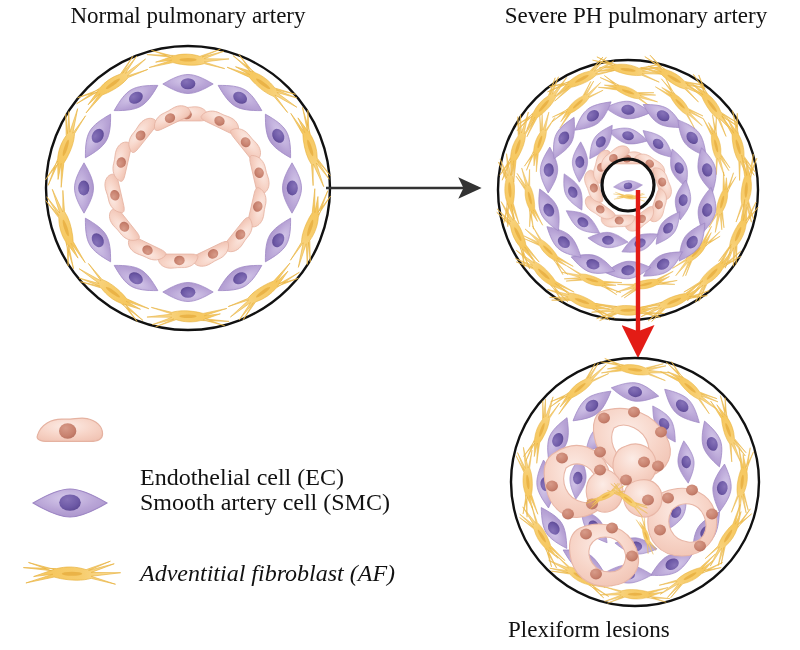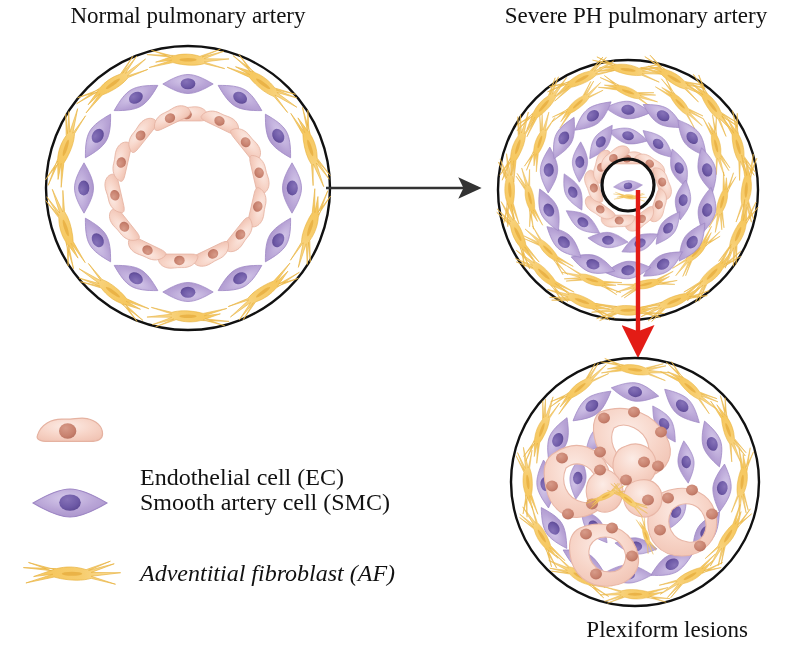--- a/index.html
+++ b/index.html
@@ -33,23 +33,23 @@
     text-align: center;
     font-size: 23px;
   }
   #title-severe {
     left: 472px; top: 4px;
     width: 328px;
     text-align: center;
     font-size: 23px;
   }
   #caption-plexiform {
-    left: 476px; top: 618px;
+    left: 508px; top: 618px;
     width: 272px;
-    text-align: right;
+    text-align: left;
     font-size: 23px;
   }
   .legend-label {
     font-size: 24px;
     color: #111111;
   }
   #legend-ec   { left: 140px; top: 417px; margin-top: 48px; }
   #legend-smc  { left: 140px; top: 490px; }
   #legend-af   { left: 140px; top: 561px; font-style: italic; }
   svg { display: block; }

